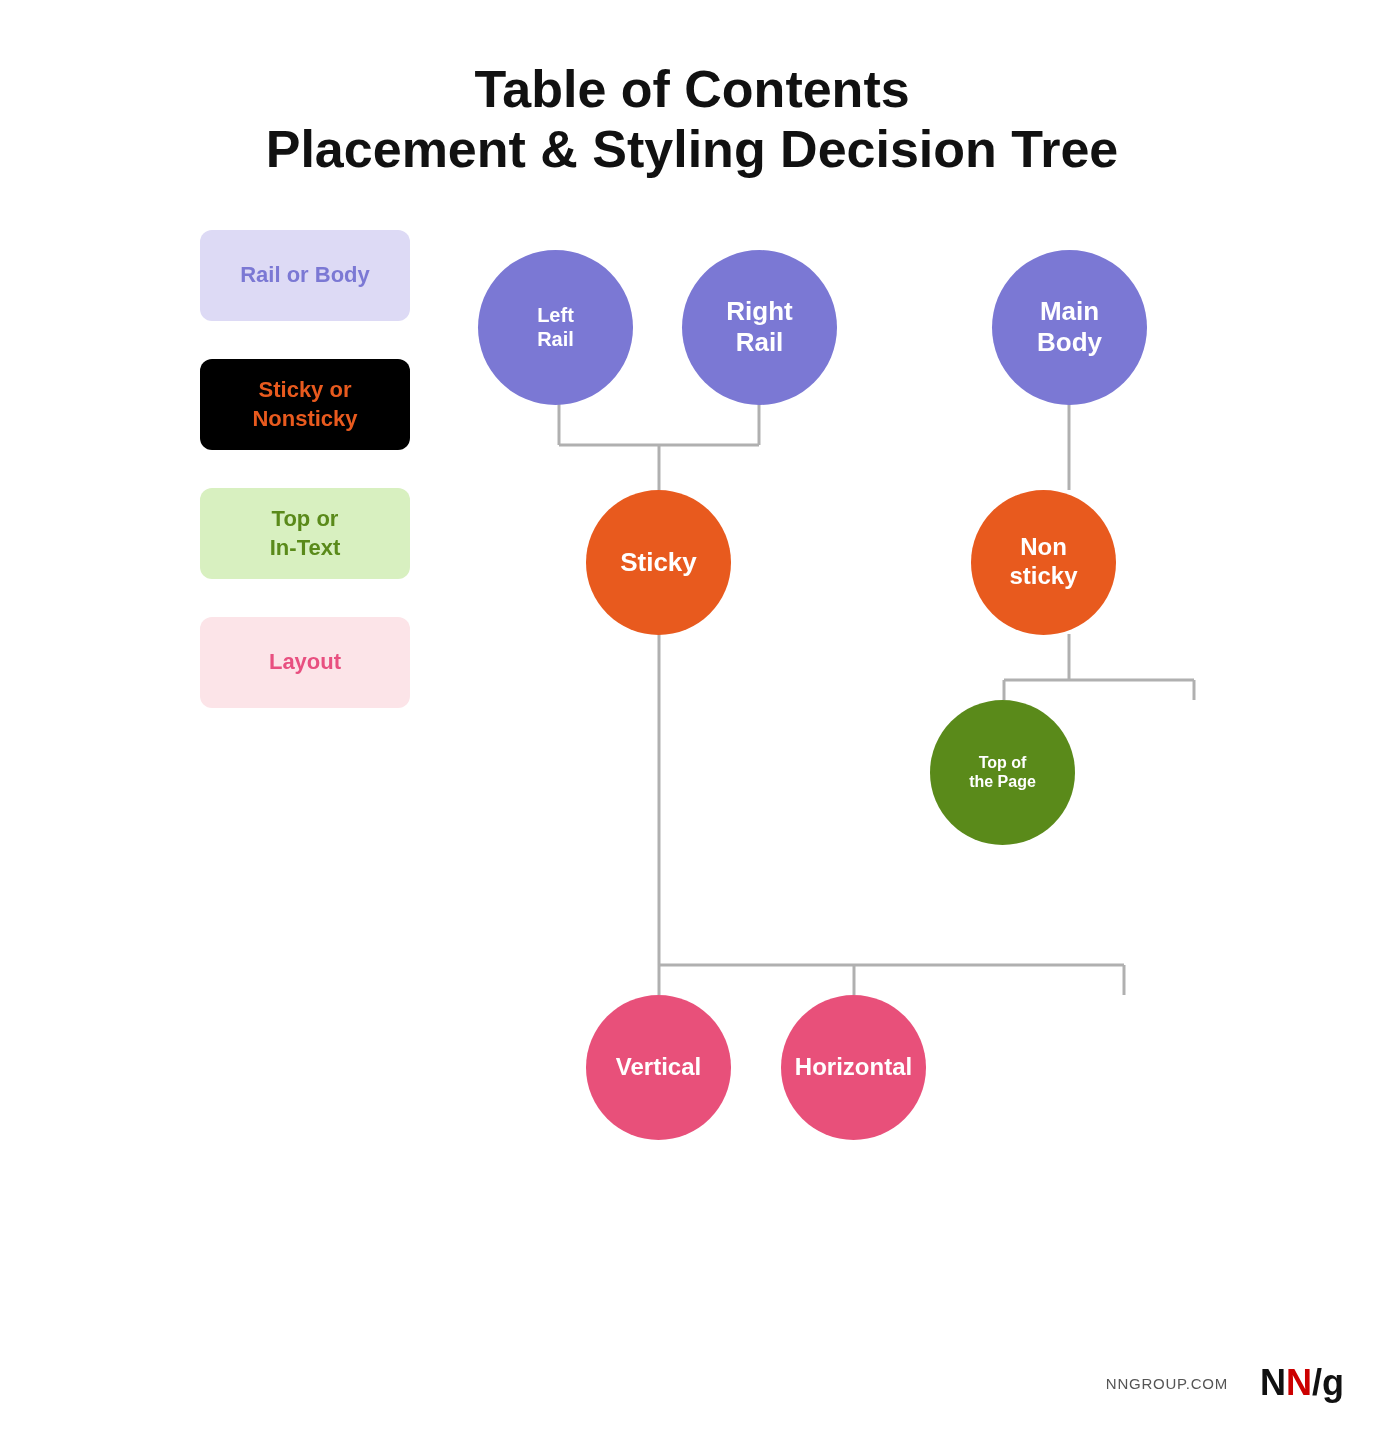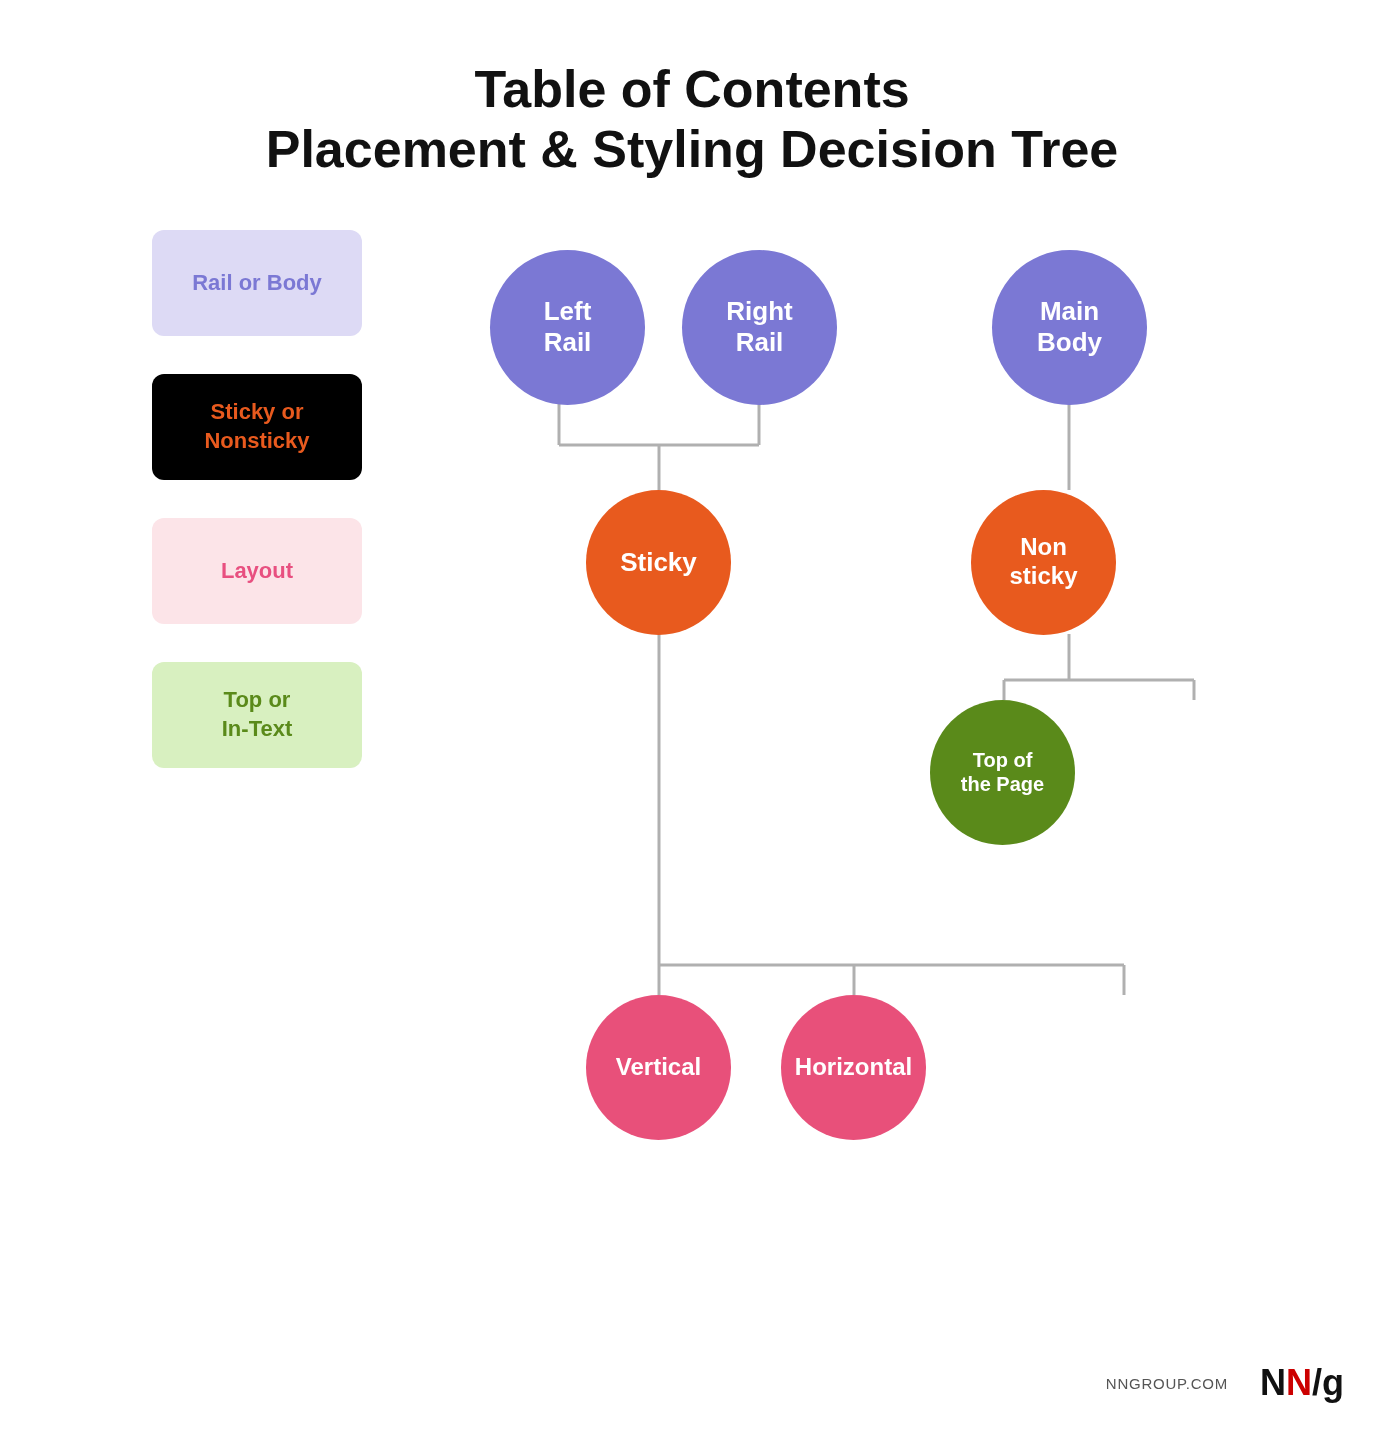--- a/index.html
+++ b/index.html
@@ -35,29 +35,30 @@
     .legend {
       position: absolute;
       left: 10px;
       top: 230px;
       display: flex;
       flex-direction: column;
       gap: 38px;
     }
     .legend-box {
       width: 210px;
-      height: 106px;
+      height: 91px;
       border-radius: 12px;
       display: flex;
       align-items: center;
       justify-content: center;
       text-align: center;
       font-size: 22px;
       font-weight: 700;
       line-height: 1.3;
+      margin-left: 48px;
     }
     .legend-box.rail-body {
       background: #dddaf5;
       color: #7b78d4;
     }
     .legend-box.sticky {
       background: #000000;
       color: #e85a1e;
     }
     .legend-box.top-intext {
@@ -164,22 +165,22 @@
 <div class="page-container">
 
   <div class="title-block">
     <div class="title-line1">Table of Contents</div>
     <div class="title-line2">Placement &amp; Styling Decision Tree</div>
   </div>
 
   <div class="legend">
     <div class="legend-box rail-body">Rail or Body</div>
     <div class="legend-box sticky">Sticky or<br>Nonsticky</div>
+    <div class="legend-box top-intext">Top or<br>In-Text</div>
     <div class="legend-box layout">Layout</div>
-    <div class="legend-box top-intext">Top or<br>In-Text</div>
   </div>
 
   <div class="tree-area">
     <div class="tree-wrapper">
 
       <svg class="tree-svg" viewBox="0 0 830 920" xmlns="http://www.w3.org/2000/svg">
 
         <line x1="157" y1="154" x2="157" y2="195" stroke="#b0b0b0" stroke-width="3"></line>
 
         <line x1="357" y1="154" x2="357" y2="195" stroke="#b0b0b0" stroke-width="3"></line>
@@ -197,41 +198,41 @@
 
         <line x1="257" y1="384" x2="257" y2="715" stroke="#b0b0b0" stroke-width="3"></line>
         <line x1="257" y1="715" x2="452" y2="715" stroke="#b0b0b0" stroke-width="3"></line>
         <line x1="452" y1="715" x2="722" y2="715" stroke="#b0b0b0" stroke-width="3"></line>
         <line x1="257" y1="715" x2="257" y2="745" stroke="#b0b0b0" stroke-width="3"></line>
         <line x1="452" y1="715" x2="452" y2="745" stroke="#b0b0b0" stroke-width="3"></line>
         <line x1="722" y1="715" x2="722" y2="745" stroke="#b0b0b0" stroke-width="3"></line>
 
       </svg>
 
-      <div class="circle circle-lg purple" style="left:88px; top:0px; width:155px; height:155px; font-size:26px;">
+      <div class="circle circle-lg purple" style="left:76px; top:0px; width:155px; height:155px; font-size:20px;">
         Left<br>Rail
       </div>
 
       <div class="circle circle-lg purple" style="left:280px; top:0px; width:155px; height:155px; font-size:26px;">
         Right<br>Rail
       </div>
 
       <div class="circle circle-lg purple" style="left:590px; top:0px; width:155px; height:155px; font-size:26px;">
         Main<br>Body
       </div>
 
       <div class="circle circle-md orange" style="left:184px; top:240px; width:145px; height:145px; font-size:26px;">
         Sticky
       </div>
 
       <div class="circle circle-md orange" style="left:569px; top:240px; width:145px; height:145px; font-size:24px;">
         Non<br>sticky
       </div>
 
-      <div class="circle circle-sm green-dark" style="left:528px; top:450px; width:145px; height:145px; font-size:20px;">
+      <div class="circle circle-sm green-dark" style="left:528px; top:450px; width:145px; height:145px; font-size:16px;">
         Top of<br>the Page
       </div>
 
 
       <div class="circle circle-sm pink" style="left:184px; top:745px; width:145px; height:145px; font-size:24px;">
         Vertical
       </div>
 
       <div class="circle circle-sm pink" style="left:379px; top:745px; width:145px; height:145px; font-size:24px;">
         Horizontal

